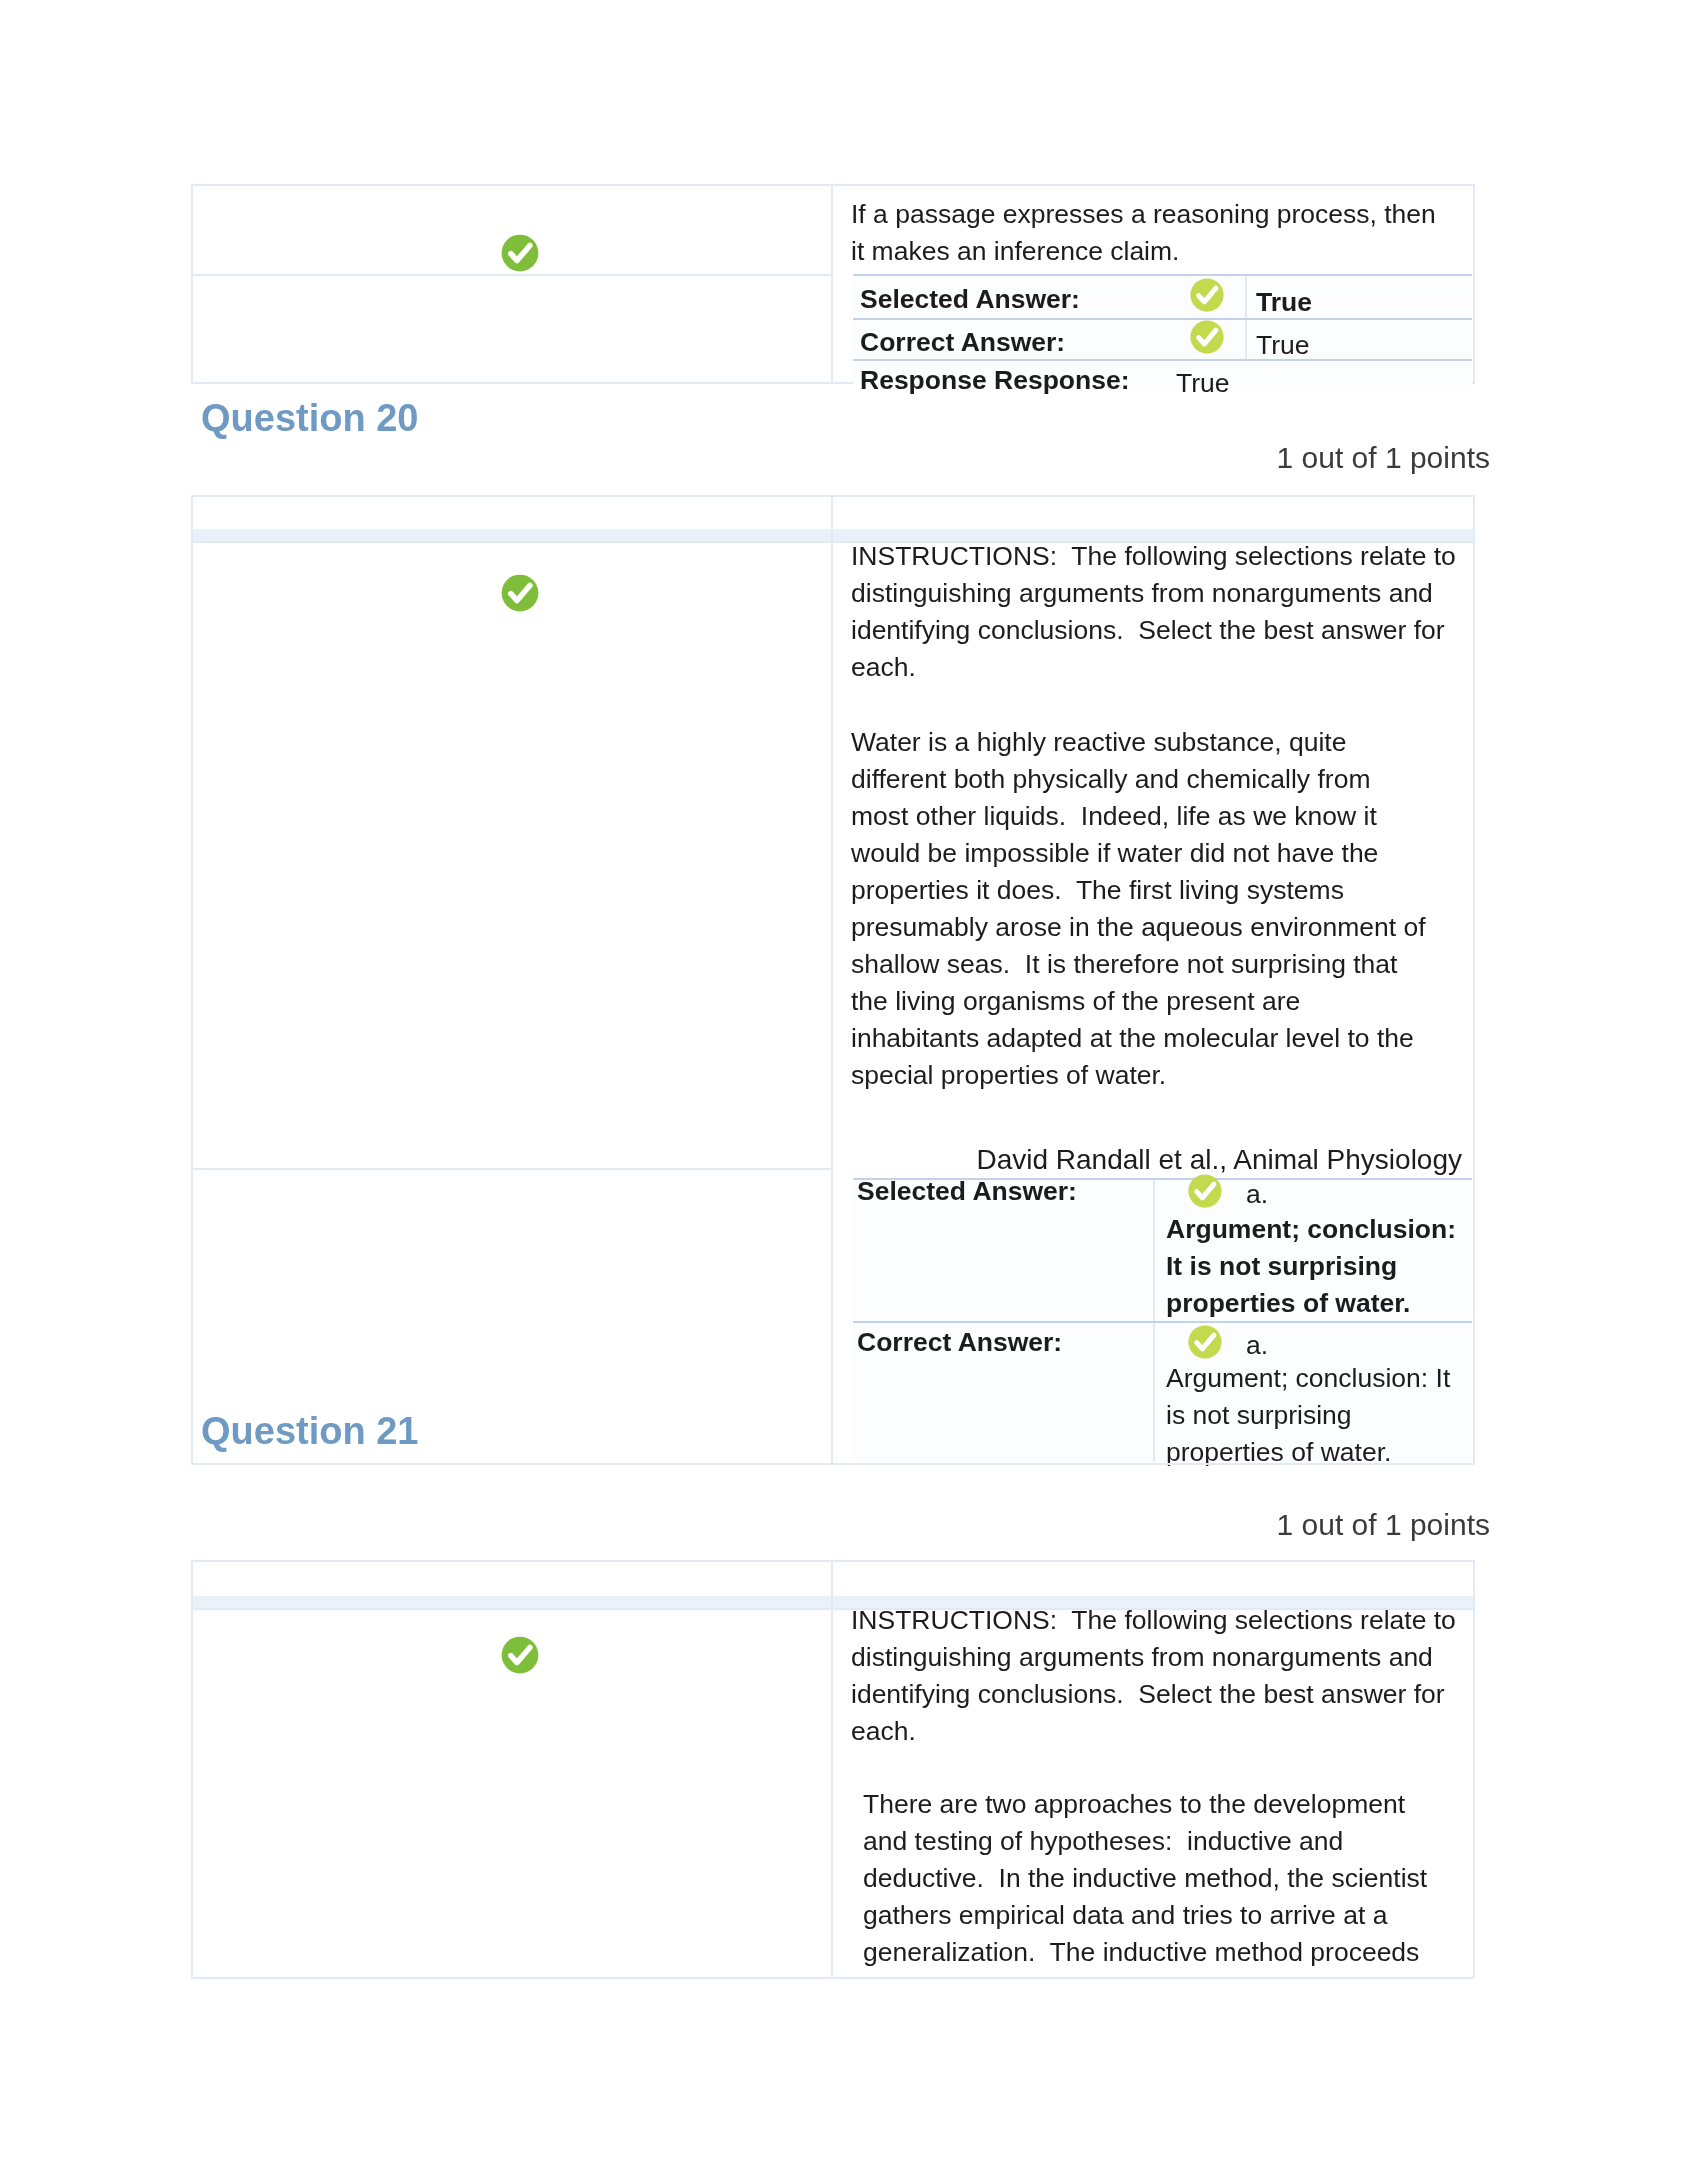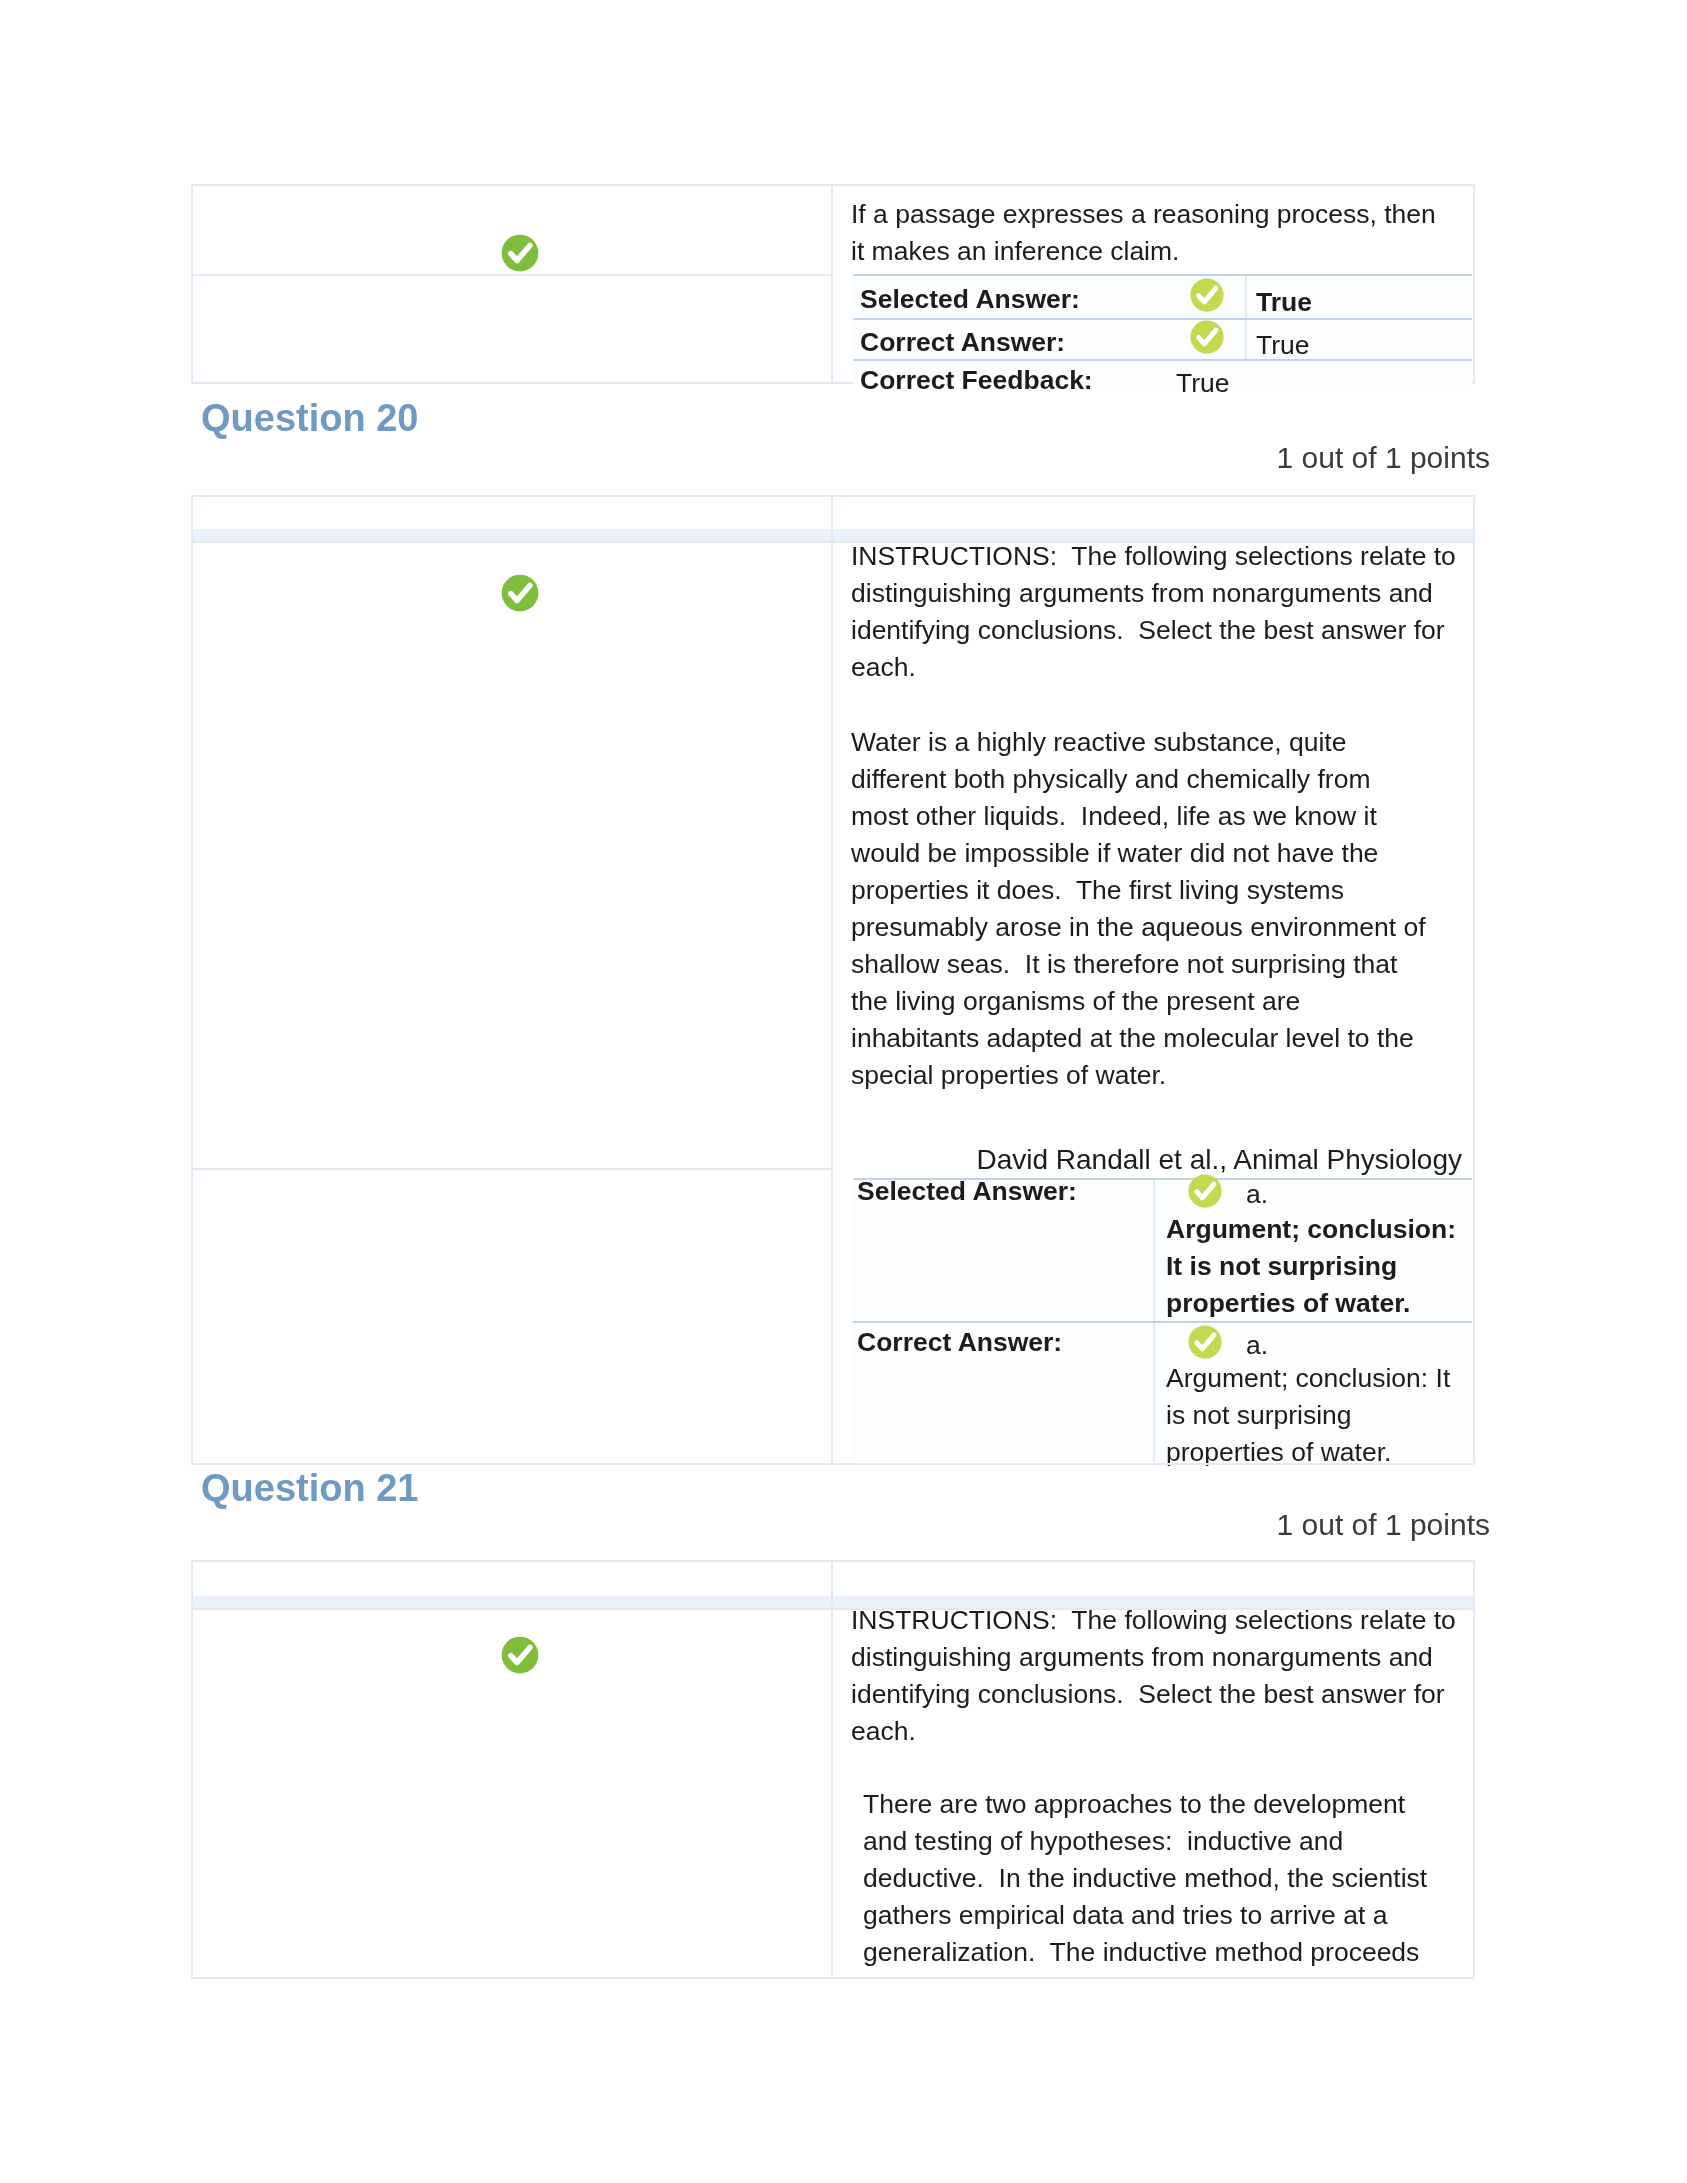--- a/index.html
+++ b/index.html
@@ -55,21 +55,21 @@
 
   <div class="rule2" style="left:853px;top:318px;width:619px;"></div>
   <div class="lbl" style="left:860px;top:327px;">Correct Answer:</div>
   <svg class="chk" style="left:1188px;top:318px;width:38px;height:38px;" viewBox="0 0 64 64">
     <circle cx="32" cy="32" r="28" fill="#c3d94e"></circle>
     <path d="M18 33 L27.5 43.5 L47 20.5" stroke="#ffffff" stroke-width="8.5" fill="none" stroke-linecap="round" stroke-linejoin="round"></path>
   </svg>
   <div class="val" style="left:1256px;top:327px;">True</div>
 
   <div class="rule2" style="left:853px;top:359px;width:619px;"></div>
-  <div class="lbl" style="left:860px;top:365px;">Correct Feedback:</div>
+  <div class="lbl" style="left:860px;top:365px;">Response Response:</div>
   <div class="val" style="left:1176px;top:365px;">True</div>
 </div>
 
 <div>
   <div class="qhead" style="left:201px;top:397px;">Question 20</div>
   <div class="pts" style="left:992px;top:441px;width:498px;">1 out of 1 points</div>
 
   <div class="rule" style="left:191px;top:495px;width:1283px;"></div>
   <div class="band" style="left:191px;top:529px;width:1283px;height:12px;"></div>
   <div class="vrule" style="left:831px;top:495px;height:969px;"></div>
@@ -106,21 +106,21 @@
     <circle cx="32" cy="32" r="28" fill="#c3d94e"></circle>
     <path d="M18 33 L27.5 43.5 L47 20.5" stroke="#ffffff" stroke-width="8.5" fill="none" stroke-linecap="round" stroke-linejoin="round"></path>
   </svg>
   <div class="val" style="left:1246px;top:1327px;">a.</div>
   <div class="val" style="left:1166px;top:1360px;width:291px;line-height:37px;">Argument; conclusion: It is not surprising properties of water.</div>
 
   <div class="rule" style="left:191px;top:1463px;width:1283px;"></div>
 </div>
 
 <div>
-  <div class="qhead" style="left:201px;top:1467px;">Question 21</div>
+  <div class="qhead" style="left:201px;top:1410px;">Question 21</div>
   <div class="pts" style="left:992px;top:1508px;width:498px;">1 out of 1 points</div>
 
   <div class="rule" style="left:191px;top:1560px;width:1283px;"></div>
   <div class="band" style="left:191px;top:1596px;width:1283px;height:12px;"></div>
   <div class="vrule" style="left:831px;top:1560px;height:417px;"></div>
   <div class="vrule" style="left:191px;top:1560px;height:417px;"></div>
   <div class="vrule" style="left:1473px;top:1560px;height:417px;"></div>
   <div class="rule" style="left:191px;top:1608px;width:1283px;"></div>
 
   <svg class="chk" style="left:499px;top:1634px;width:42px;height:42px;" viewBox="0 0 64 64">

